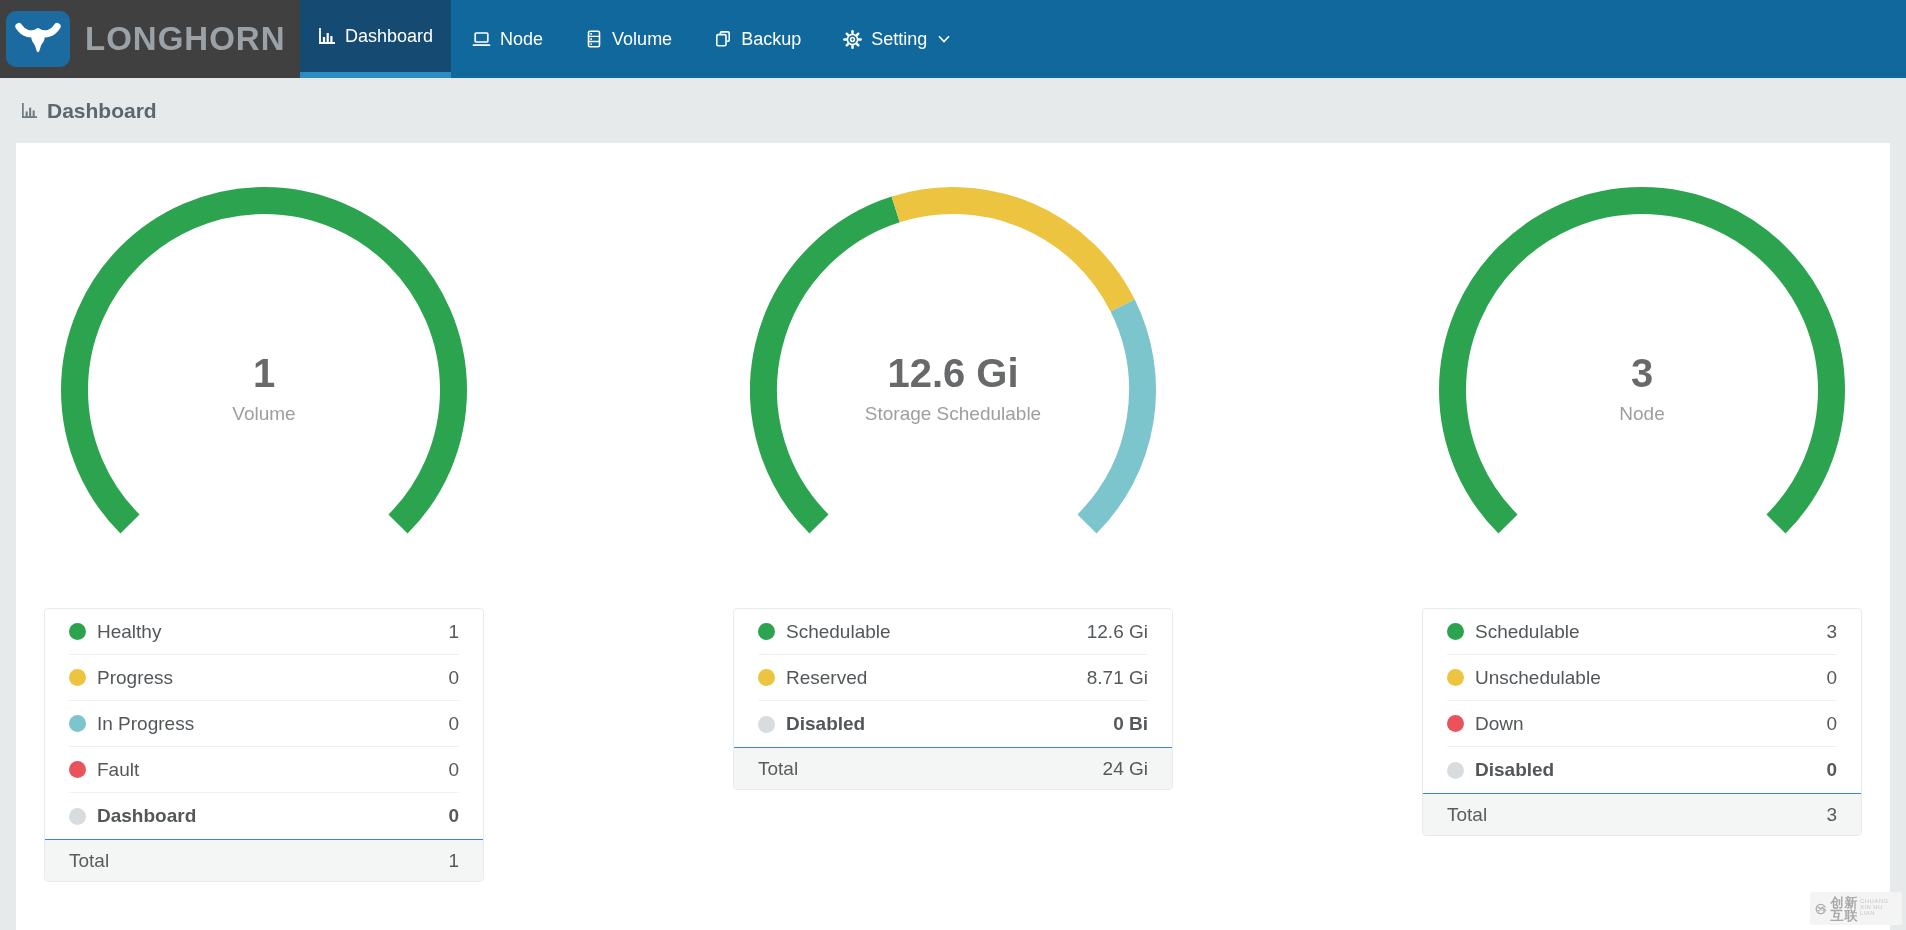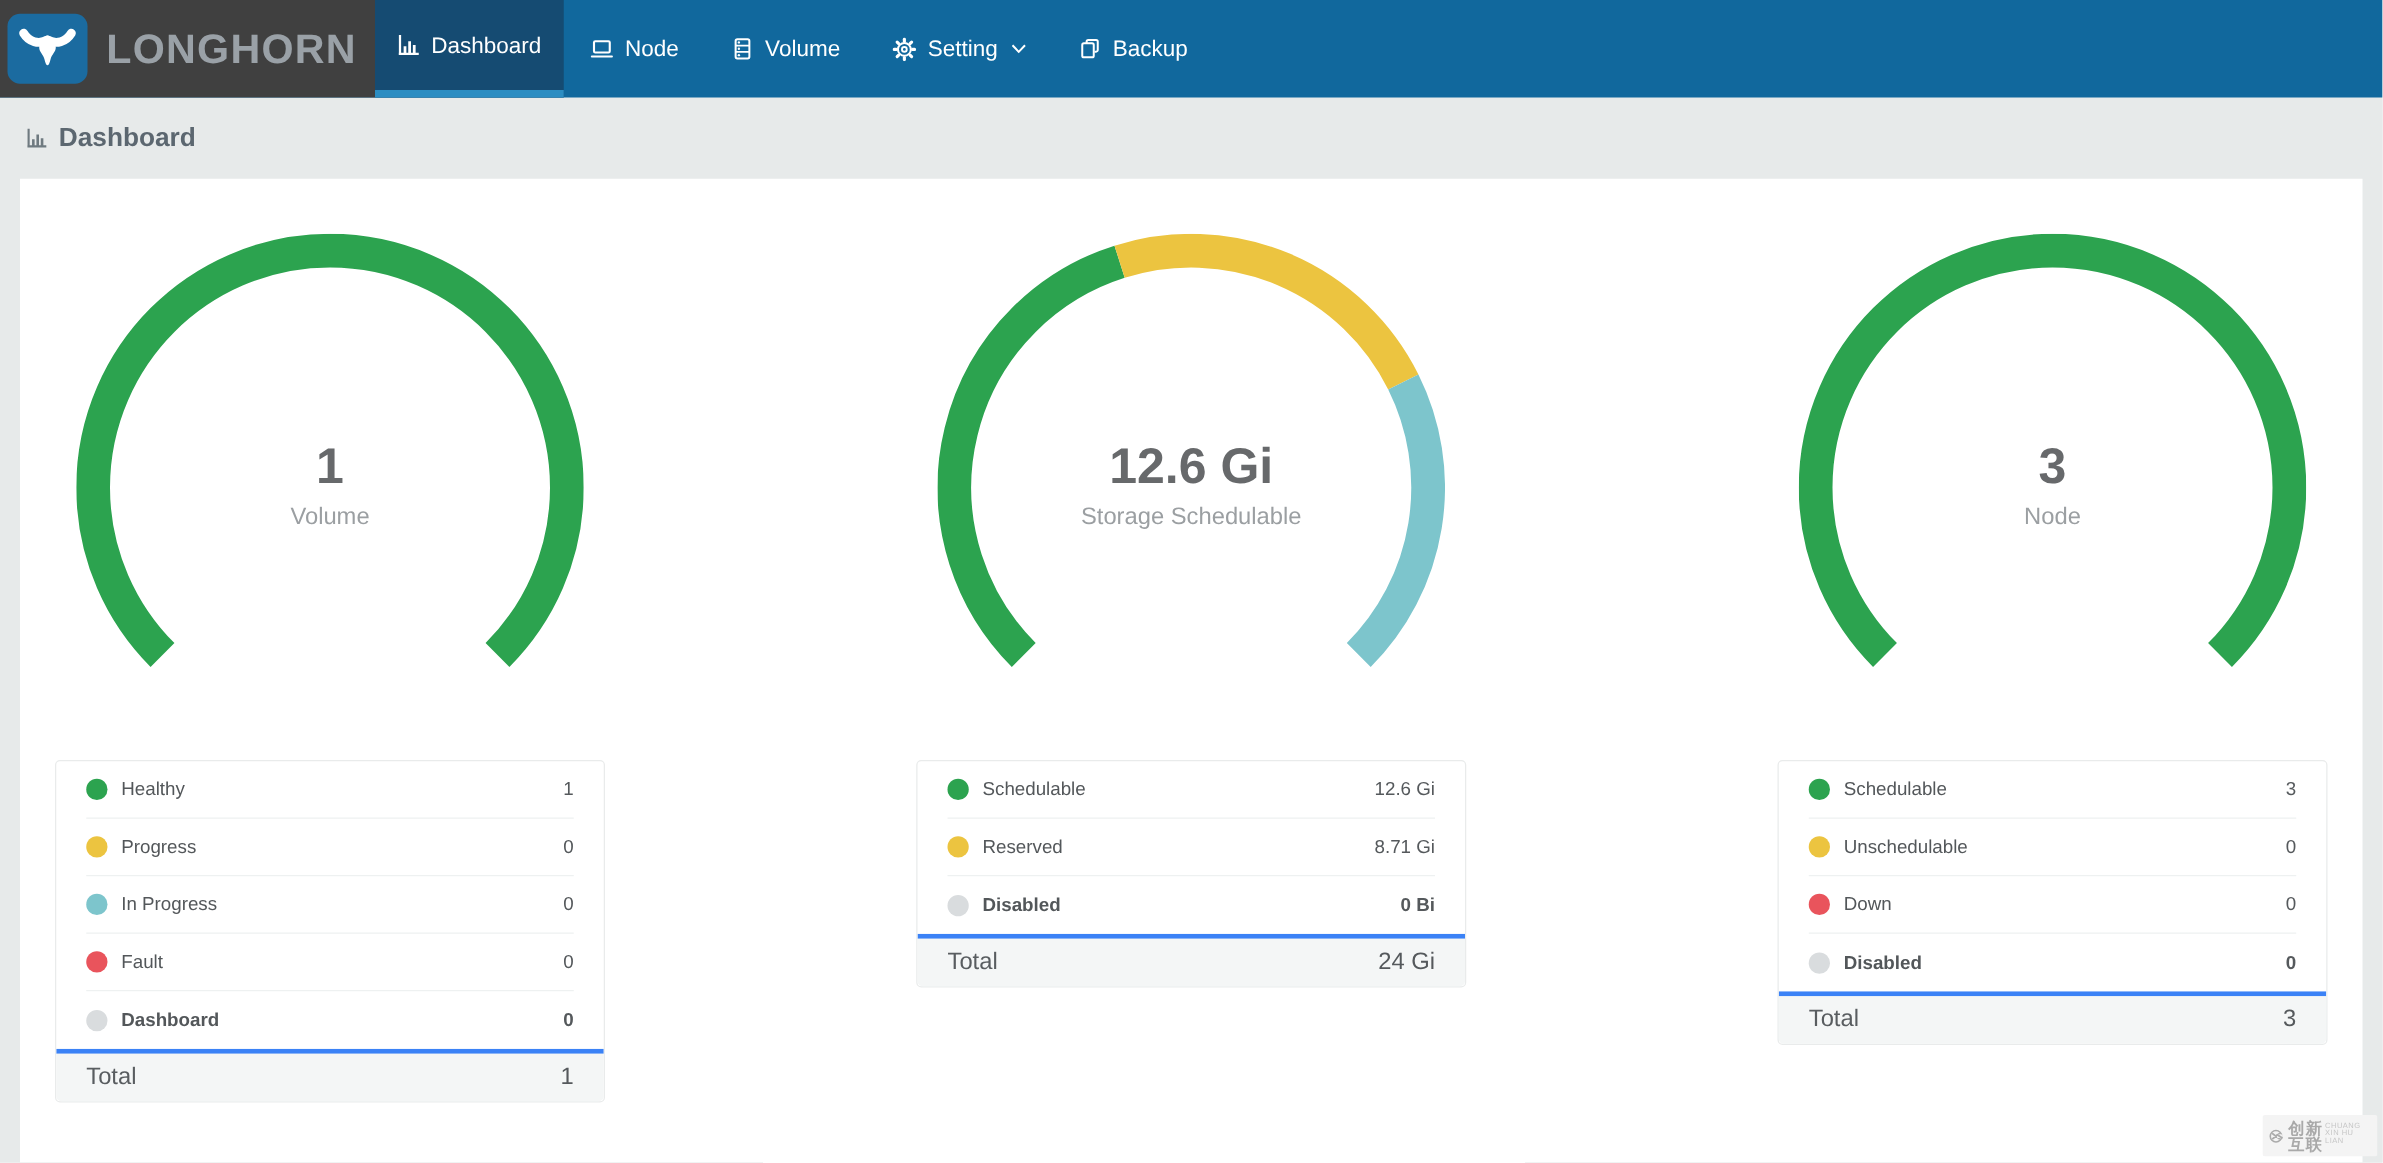--- a/index.html
+++ b/index.html
@@ -32,26 +32,26 @@
   .gauge-wrap { position:relative; width:406px; height:406px; }
   .gauge-wrap svg { position:absolute; inset:0; }
   .gauge-center { position:absolute; left:0; right:0; top:160px; text-align:center; }
   .gauge-number { font-size:40px; line-height:52px; font-weight:bold; color:#67696b; }
   .gauge-sub { font-size:19px; line-height:24px; color:#9b9fa2; margin-top:3px; }
 
   
   .legend { width:440px; margin-top:15px; border:1px solid #e9ebeb; border-radius:4px;
     background:#ffffff; }
   .legend-row { display:flex; align-items:center; height:46px; margin:0 24px;
-    border-bottom:1px solid #eef1f1; font-size:15px; color:#53575a;text-align:center; }
+    border-bottom:1px solid #eef1f1; font-size:19px; color:#53575a;text-align:center; }
   .legend-row:nth-last-child(2) { border-bottom:none;font-weight:bold; }
   .legend-dot { width:17px; height:17px; border-radius:50%; margin-right:11px; flex-shrink:0; }
   .legend-value { margin-left:auto; color:#55595c; }
   .legend-total { display:flex; align-items:center; height:42px; padding:0 24px;
-    background:#f4f6f6; border-top:4px solid #3b82f6; font-size:19px; color:#595d60;
+    background:#f4f6f6; border-top:1px solid #3b82f6; font-size:19px; color:#595d60;
     border-radius:0 0 4px 4px; }
 
   
   .watermark { position:fixed; right:4px; bottom:5px; width:92px; height:33px;
     background:#f4f4f4; border-radius:2px; display:flex; align-items:center;
     gap:4px; padding:2px 5px; cursor:pointer; }
   .wm-texts { display:flex; flex-direction:row; line-height:1; }
   .wm-cn { font-size:13px; font-weight:bold; color:#a9a9a9; letter-spacing:1px; }
   .wm-en { font-size:6px; color:#c6c6c6; letter-spacing:.4px; margin-top:2px; }
 </style>
@@ -97,20 +97,29 @@
             <path d="M3.5 6.4 H14.5 M3.5 11.5 H14.5" stroke="#fff" stroke-width="1.4"></path>
             <circle cx="6.1" cy="3.9" r="0.95" fill="#fff"></circle>
             <circle cx="6.1" cy="9" r="0.95" fill="#fff"></circle>
             <circle cx="6.1" cy="14.1" r="0.95" fill="#fff"></circle>
           </svg>
         </span>
         <span>Volume</span>
       </div>
       <div class="nav-item">
         <span class="icon">
+          <svg width="18" height="18" viewBox="0 0 18 18" fill="none">
+            <path d="M6.3 4.6 V3.2 A1.3 1.3 0 0 1 7.6 1.9 H13.9 A1.3 1.3 0 0 1 15.2 3.2 V10 A1.3 1.3 0 0 1 13.9 11.3 H12.6" stroke="#fff" stroke-width="1.6"></path>
+            <rect x="2.8" y="4.6" width="9.2" height="11.2" rx="1.3" stroke="#fff" stroke-width="1.6"></rect>
+          </svg>
+        </span>
+        <span>Backup</span>
+      </div>
+      <div class="nav-item">
+        <span class="icon">
           <svg width="19" height="19" viewBox="0 0 20 20" fill="none">
             <circle cx="10" cy="10" r="5.4" stroke="#fff" stroke-width="1.7"></circle>
             <circle cx="10" cy="10" r="2" stroke="#fff" stroke-width="1.6"></circle>
             <g stroke="#fff" stroke-width="2.6" stroke-linecap="round">
               <path d="M10 1.4 V3.2"></path>
               <path d="M10 16.8 V18.6"></path>
               <path d="M1.4 10 H3.2"></path>
               <path d="M16.8 10 H18.6"></path>
               <path d="M3.9 3.9 L5.2 5.2"></path>
               <path d="M14.8 14.8 L16.1 16.1"></path>
@@ -119,29 +128,20 @@
             </g>
           </svg>
         </span>
         <span>Setting</span>
         <span class="chev">
           <svg width="12" height="8" viewBox="0 0 12 8" fill="none">
             <path d="M1 1.2 L6 6.5 L11 1.2" stroke="#fff" stroke-width="1.6"></path>
           </svg>
         </span>
       </div>
-      <div class="nav-item">
-        <span class="icon">
-          <svg width="18" height="18" viewBox="0 0 18 18" fill="none">
-            <path d="M6.3 4.6 V3.2 A1.3 1.3 0 0 1 7.6 1.9 H13.9 A1.3 1.3 0 0 1 15.2 3.2 V10 A1.3 1.3 0 0 1 13.9 11.3 H12.6" stroke="#fff" stroke-width="1.6"></path>
-            <rect x="2.8" y="4.6" width="9.2" height="11.2" rx="1.3" stroke="#fff" stroke-width="1.6"></rect>
-          </svg>
-        </span>
-        <span>Backup</span>
-      </div>
     </nav>
 </header>
 
 <div class="title-band">
   <span style="display:flex">
     <svg width="17" height="17" viewBox="0 0 18 18" fill="none">
       <path d="M2 1 V16 M1 16 H17" stroke="#6f7a80" stroke-width="1.8"></path>
       <path d="M6 16 V10" stroke="#6f7a80" stroke-width="2.2"></path>
       <path d="M9.7 16 V6" stroke="#6f7a80" stroke-width="2.2"></path>
       <path d="M13.4 16 V9" stroke="#6f7a80" stroke-width="2.2"></path>

